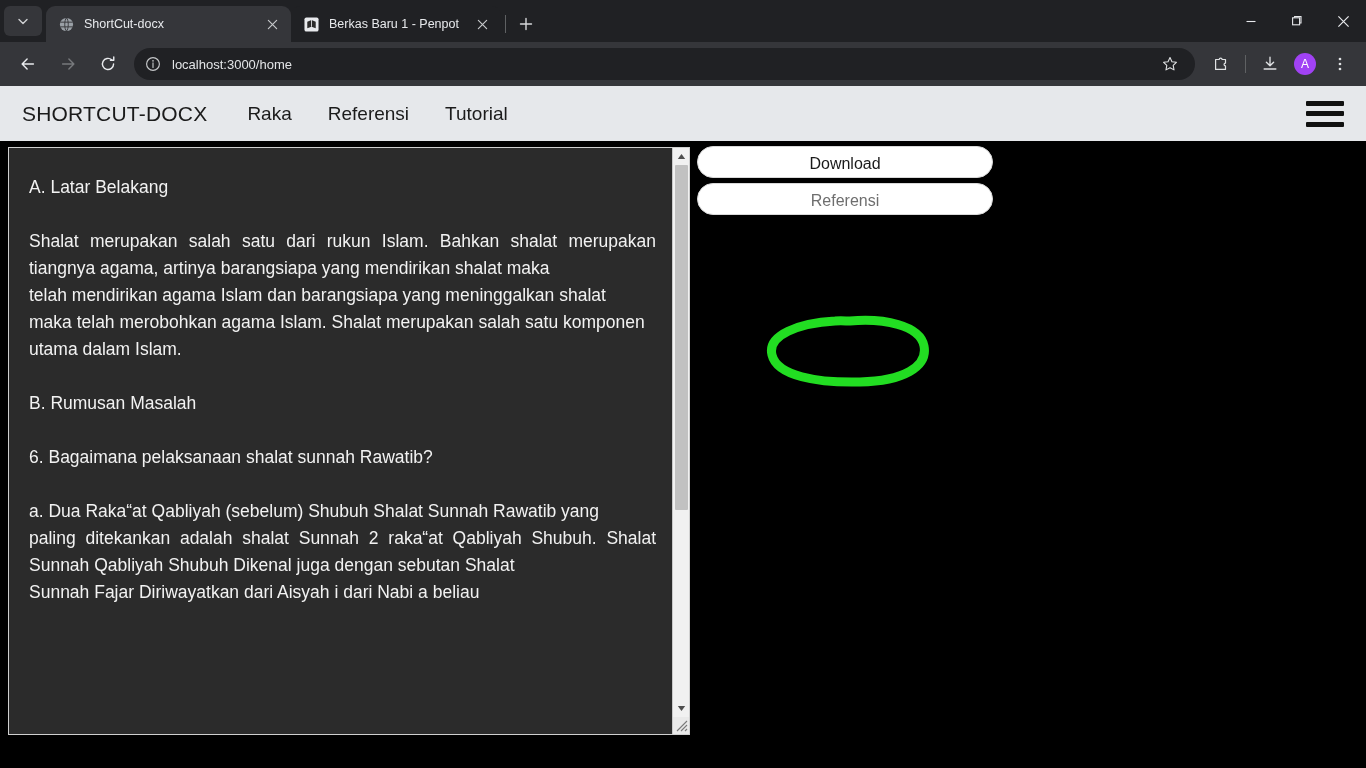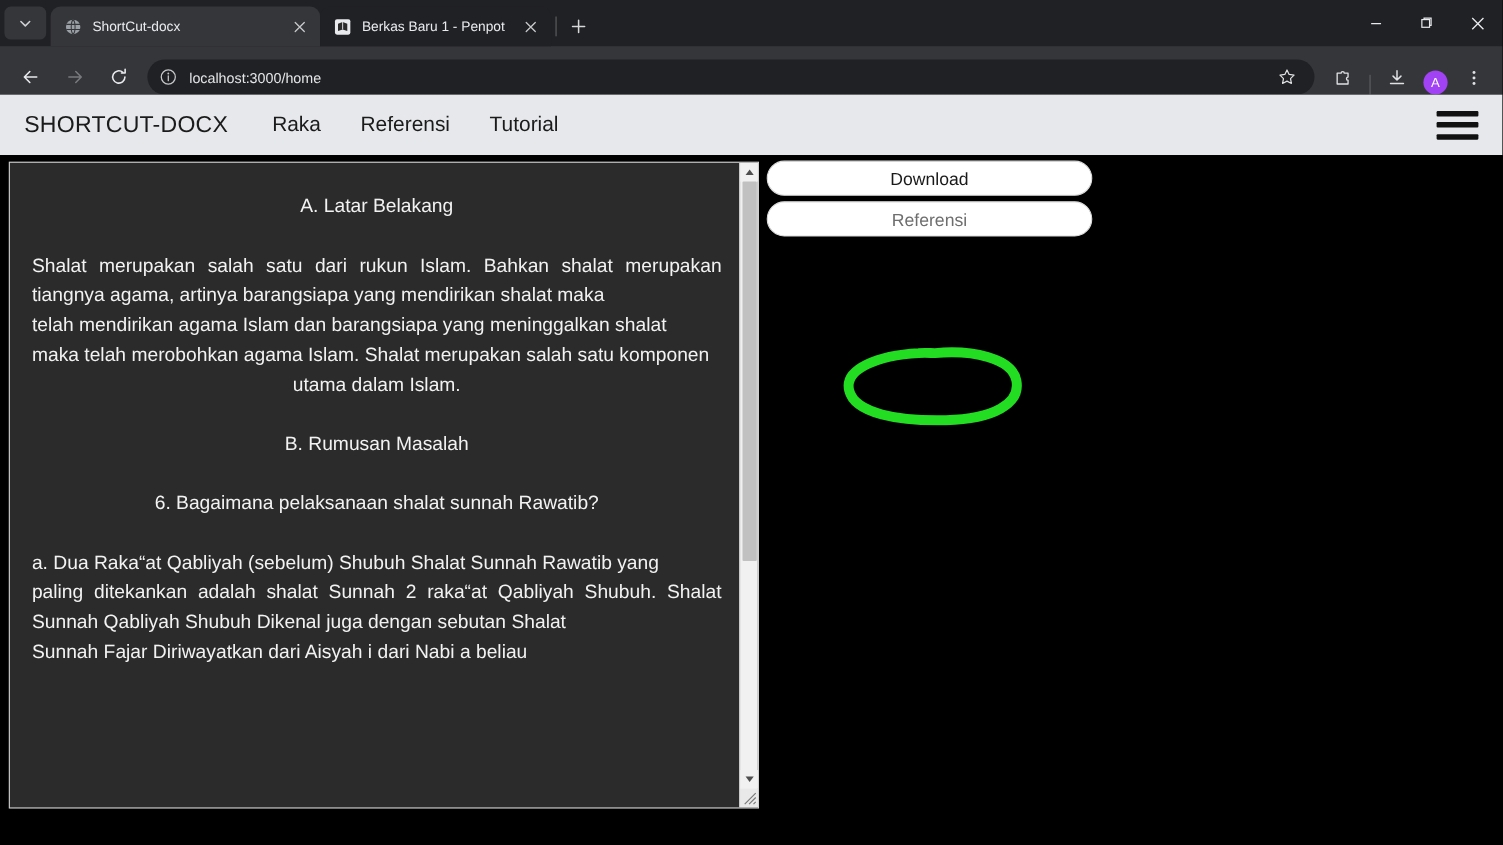--- a/index.html
+++ b/index.html
@@ -56,21 +56,21 @@
     position: absolute; right: 0; top: 0; height: 42px;
     display: flex; align-items: center;
   }
   .winbtn {
     width: 46px; height: 42px; display: flex; align-items: center; justify-content: center;
     color: #e8eaed;
   }
 
   
   .toolbar {
-    height: 44px; background: #35363a; display: flex; align-items: flex-end;
+    height: 44px; background: #35363a; display: flex; align-items: center;
     padding: 0 8px;
   }
   .navbtn {
     width: 32px; height: 32px; margin: 0 4px; border-radius: 50%;
     display: flex; align-items: center; justify-content: center;
     color: #e8eaed;
   }
   .navbtn.disabled { color: #77797c; }
   .omnibox {
     flex: 1; height: 32px; background: #202124; border-radius: 16px;
@@ -124,21 +124,21 @@
   .docpanel {
     position: absolute; left: 8px; top: 6px; width: 682px; height: 588px;
     background: #2b2b2b; border: 1px solid #d0d0d0;
     display: flex; overflow: hidden;
   }
   .doctext {
     flex: 1; padding: 26px 16px 0 20px;
     color: #f2f2f2; font-size: 17.5px; line-height: 27px;
     overflow: hidden;
   }
-  .doctext p { margin: 0; text-align: center; }
+  .doctext p { margin: 0; }
   .doctext p.just { text-align: justify; }
   .doctext p.spacer { height: 27px; }
 
   
   .sbar {
     width: 17px; background: #f1f1f1; border-left: 1px solid #c9c9c9;
     position: relative; flex: 0 0 17px;
   }
   .sb-arrow {
     height: 17px; width: 17px; display: flex; align-items: center; justify-content: center;

